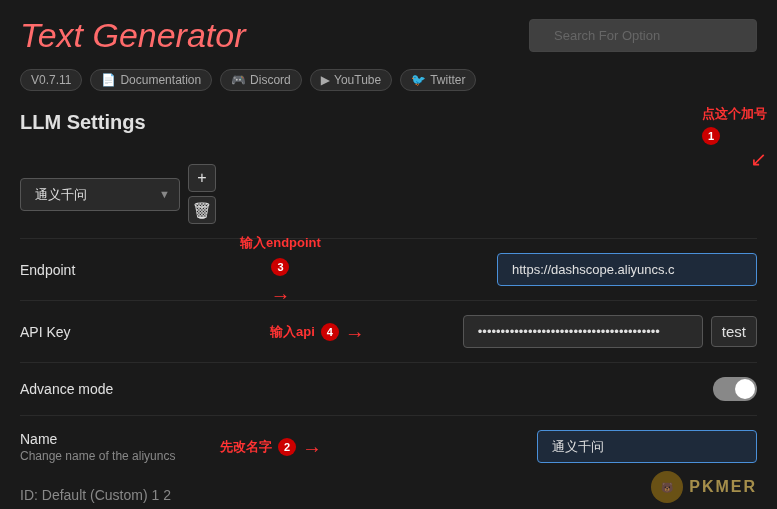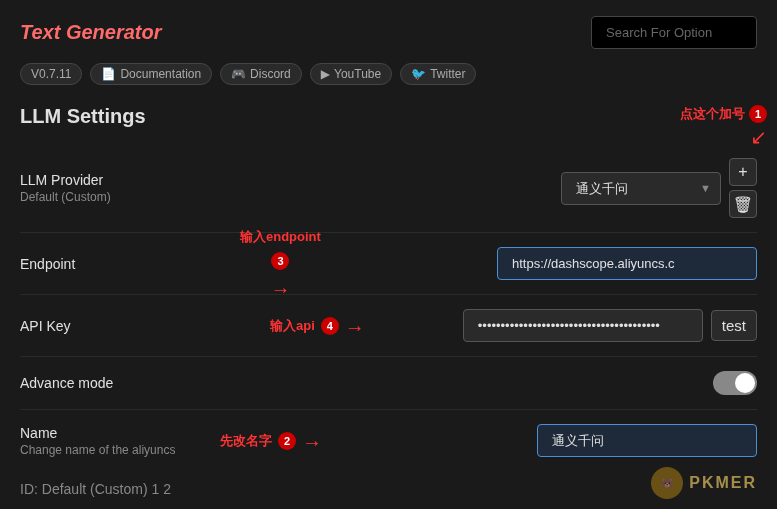--- a/index.html
+++ b/index.html
@@ -14,34 +14,34 @@
     }
 
     .header {
       display: flex;
       align-items: center;
       justify-content: space-between;
       padding: 16px 20px 8px 20px;
     }
 
     .app-title {
-      font-size: 20px;
-      font-weight: bold;
+      font-size: 34px;
+      font-weight: normal;
       color: #ff6b6b;
       font-style: italic;
     }
 
     .search-box {
-      background: #000000;
+      background: #404040;
       border: 1px solid #444;
       border-radius: 4px;
-      padding: 8px 14px;
+      padding: 8px 24px;
       color: #aaa;
       font-size: 13px;
-      width: 166px;
+      width: 228px;
       outline: none;
     }
 
     .search-box::placeholder {
       color: #666;
     }
 
     .nav-bar {
       display: flex;
       align-items: center;
@@ -309,34 +309,30 @@
   </span>
   <span class="nav-badge">
     <span>🐦</span>
     <span>Twitter</span>
   </span>
 </div>
 
 <div class="section-title">LLM Settings</div>
 
 <div class="top-right-annotation">
-  <div style="display:flex;align-items:center;gap:4px;">
+  <div style="display:flex;gap:4px;flex-direction:column;">
     <span class="ann-text">点这个加号</span>
     <span class="ann-circle">1</span>
   </div>
   <div style="color:#ff3333;font-size:20px;text-align:right;">↙</div>
 </div>
 
 <div class="main-content">
 
   <div class="settings-row">
-    <div class="label-block">
-      <div class="label-main">LLM Provider</div>
-      <div class="label-sub">Default (Custom)</div>
-    </div>
     <div class="right-controls">
       <div class="dropdown-wrapper">
         <select class="dropdown-select">
           <option>通义千问</option>
         </select>
         <span class="dropdown-arrow">▼</span>
       </div>
       <div style="display:flex;flex-direction:column;gap:4px;">
         <div class="icon-btn">+</div>
         <div class="icon-btn">🗑</div>

